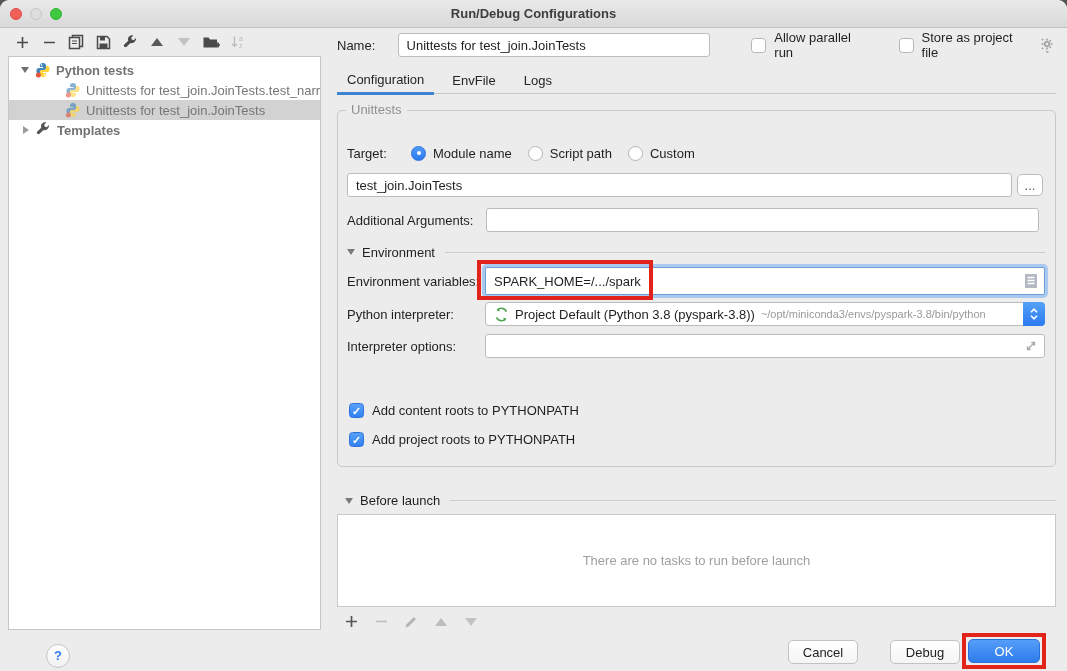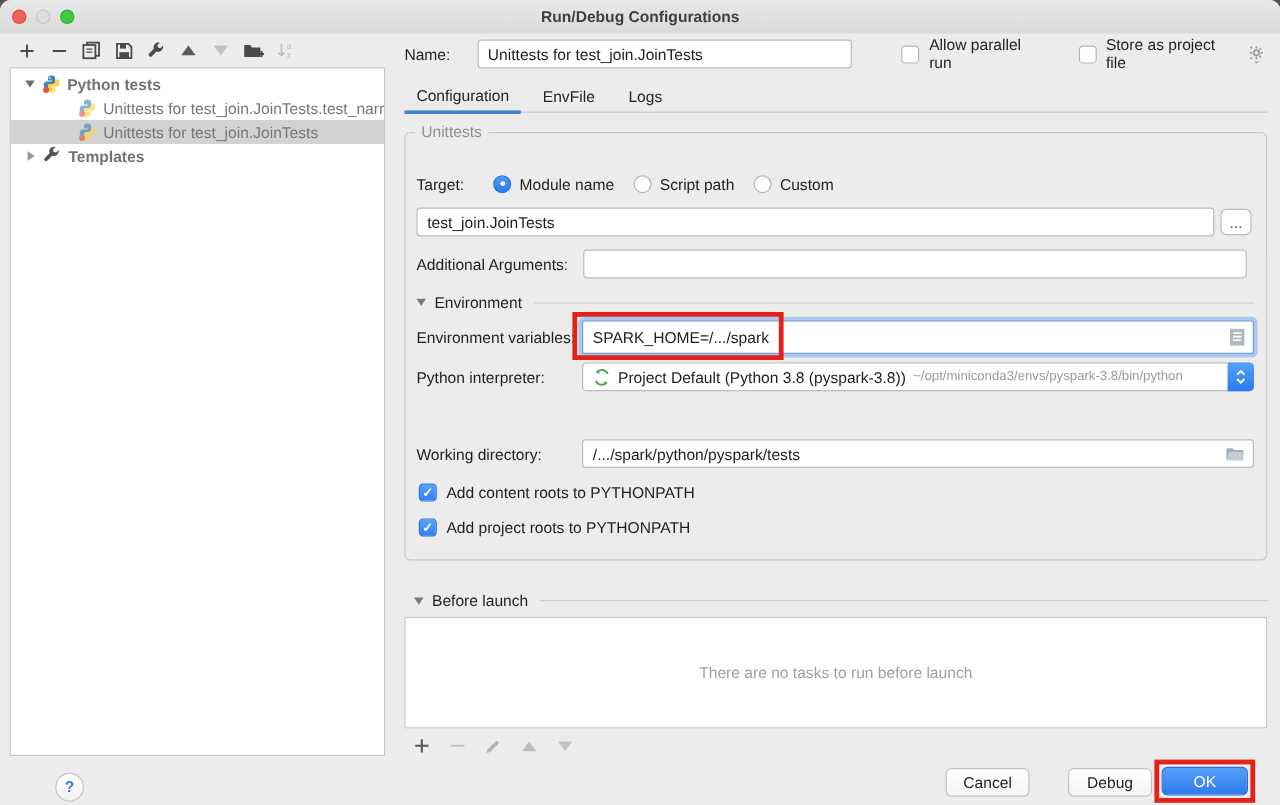--- a/index.html
+++ b/index.html
@@ -292,33 +292,32 @@
           <span style="white-space:nowrap;">Project Default (Python 3.8 (pyspark-3.8))</span>
           <span class="interp-path">~/opt/miniconda3/envs/pyspark-3.8/bin/python</span>
           <span class="combo-btn">
             <svg width="10" height="14">
                 <path d="M2 5.2l3-3 3 3M2 8.8l3 3 3-3" stroke="#fff" stroke-width="1.6" fill="none"></path>
               </svg>
           </span>
         </div>
       </div>
 
-
-      <div class="grow" style="top:254px;height:26px;">
-        <span class="glabel">Working directory:</span>
+      <div class="grow" style="top:222px;height:26px;">
+        <span class="glabel">Interpreter options:</span>
         <div class="fld gfield">
-          <span>/.../spark/python/pyspark/tests</span>
+          <span></span>
           <span class="fld-icon-right">
-            <svg width="17" height="13">
-                <path d="M1 2h5l1.3 1.6H15v8.4H1z" fill="#a7adb5"></path>
-                <path d="M3.2 5.2h12.6l-1.8 6.8H1.4z" fill="#c7cdd5"></path>
+            <svg width="14" height="14">
+                <path d="M3.5 10.5l7-7M7.3 3.5h3.2v3.2M6.7 10.5H3.5V7.3" stroke="#a8a8a8" stroke-width="1.3" fill="none"></path>
               </svg>
           </span>
         </div>
       </div>
+
 
       <div class="grow" style="top:290px;height:18px;left:11px;">
         <span class="cb on">✓</span>
         <span class="cb-row-label">Add content roots to PYTHONPATH</span>
       </div>
       <div class="grow" style="top:319px;height:18px;left:11px;">
         <span class="cb on">✓</span>
         <span class="cb-row-label">Add project roots to PYTHONPATH</span>
       </div>
     </div>

